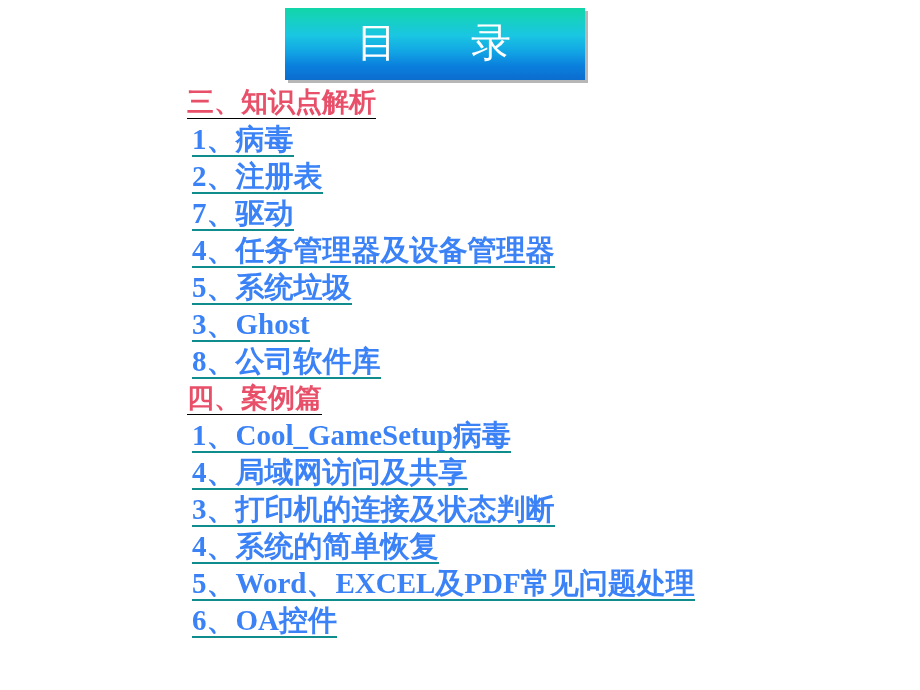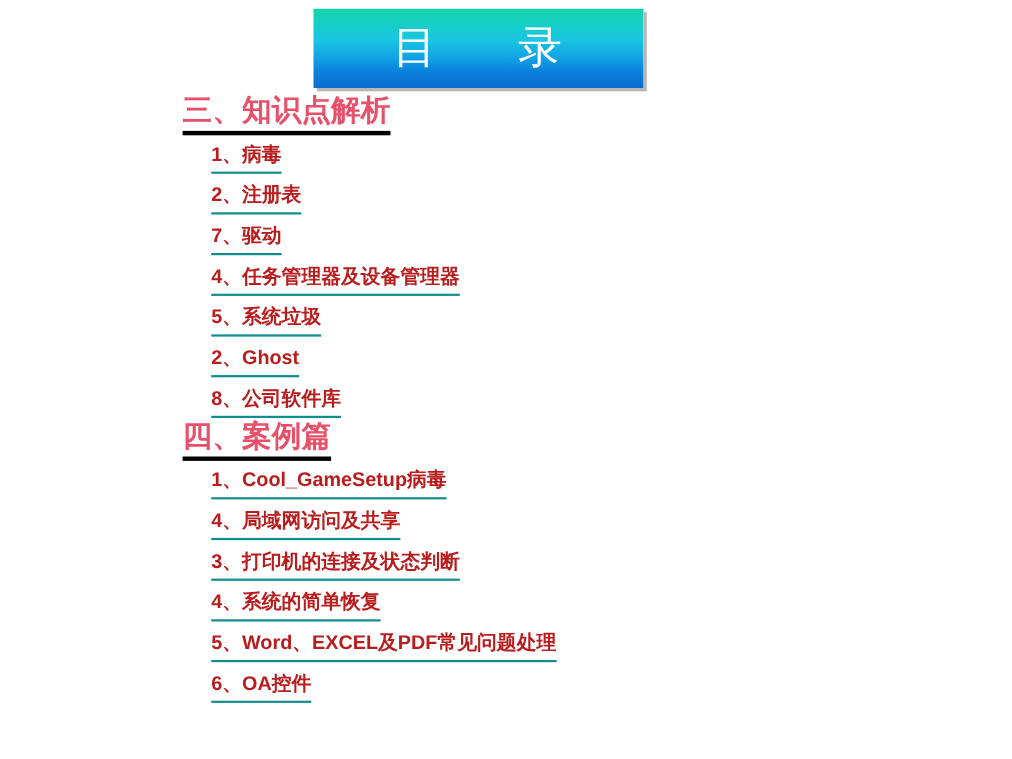--- a/index.html
+++ b/index.html
@@ -77,53 +77,54 @@
     white-space: pre;
   }
 
   
   .toc-section {
     padding-left: 166px;
   }
   .toc-section .txt {
     color: #E8506A;
     font-size: 27px;
-    font-family: Liberation Mono, monospace;
-    border-bottom: 4px solid #000000;
+    font-family: Liberation Sans, sans-serif;
+    border-bottom: 1px solid #000000;
+    margin-left: 21px;
   }
 
   
   .toc-item {
     padding-left: 192px;
   }
   .toc-item .txt {
-    color: #b91c1c;
-    font-size: 18px;
-    font-family: Liberation Sans, sans-serif;
+    color: #3b82f6;
+    font-size: 29px;
+    font-family: Liberation Serif, serif;
     border-bottom: 2px solid #0F8C8C;
     letter-spacing: 0px;
   }
 </style>
 </head>
 <body>
 
 <div id="slide">
 
   <div id="title-banner">
     <span id="title-banner-text">目      录</span>
   </div>
 
   <div id="outline">
       <div class="toc-line toc-section"><span class="txt">三、知识点解析</span></div>
       <div class="toc-line toc-item"><span class="txt">1、病毒</span></div>
       <div class="toc-line toc-item"><span class="txt">2、注册表</span></div>
       <div class="toc-line toc-item"><span class="txt">7、驱动</span></div>
       <div class="toc-line toc-item"><span class="txt">4、任务管理器及设备管理器</span></div>
       <div class="toc-line toc-item"><span class="txt">5、系统垃圾</span></div>
-      <div class="toc-line toc-item"><span class="txt">2、Ghost</span></div>
+      <div class="toc-line toc-item"><span class="txt">3、Ghost</span></div>
       <div class="toc-line toc-item"><span class="txt">8、公司软件库</span></div>
       <div class="toc-line toc-section"><span class="txt">四、案例篇</span></div>
       <div class="toc-line toc-item"><span class="txt">1、Cool_GameSetup病毒</span></div>
       <div class="toc-line toc-item"><span class="txt">4、局域网访问及共享</span></div>
       <div class="toc-line toc-item"><span class="txt">3、打印机的连接及状态判断</span></div>
       <div class="toc-line toc-item"><span class="txt">4、系统的简单恢复</span></div>
       <div class="toc-line toc-item"><span class="txt">5、Word、EXCEL及PDF常见问题处理</span></div>
       <div class="toc-line toc-item"><span class="txt">6、OA控件</span></div>
     </div>
 

